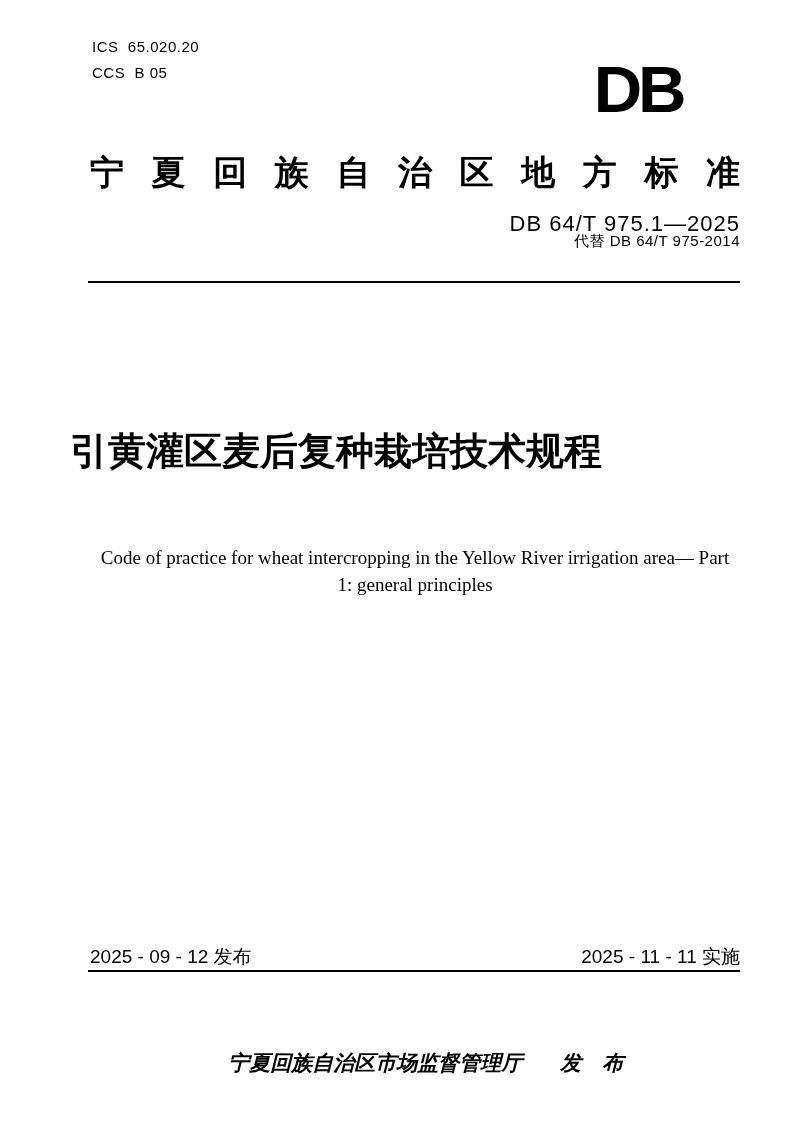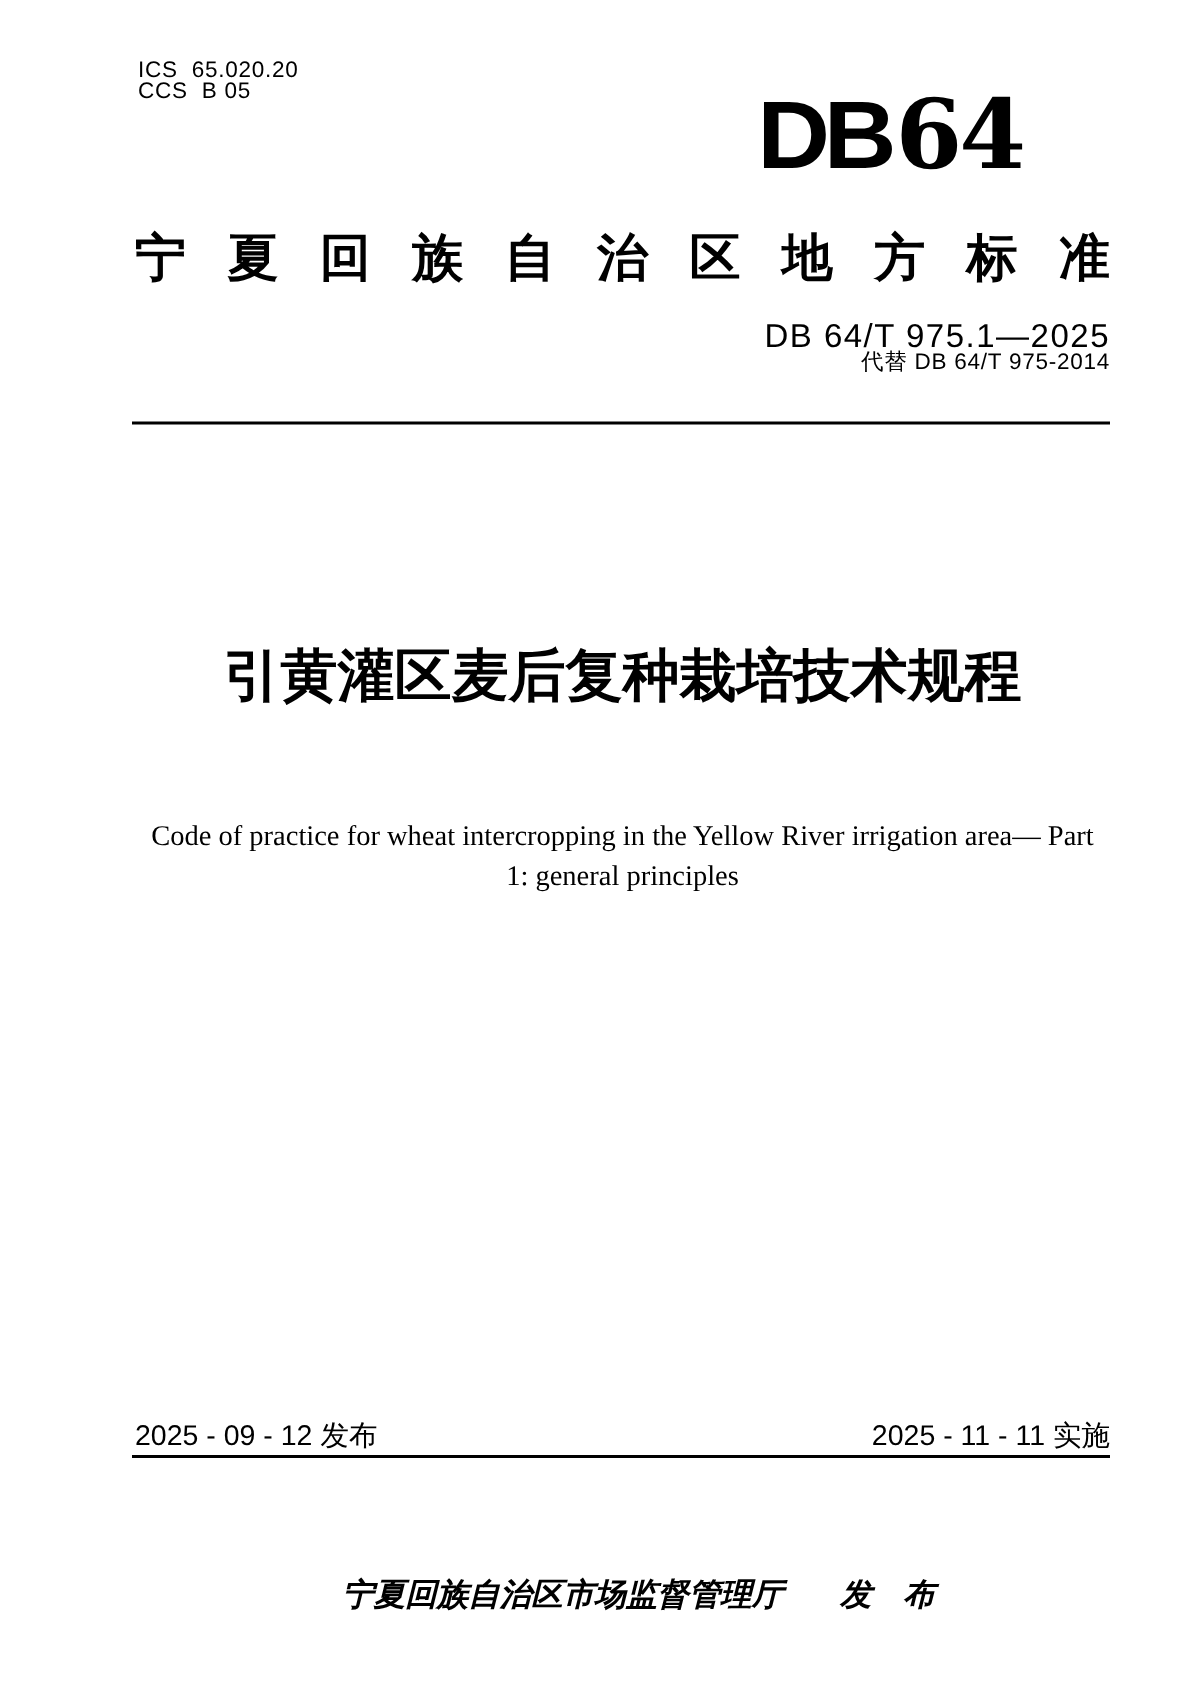--- a/index.html
+++ b/index.html
@@ -22,21 +22,21 @@
     position: absolute;
     left: 92px;
     top: 38px;
     font-size: 15px;
     white-space: pre;
     letter-spacing: 0.5px;
   }
   .ccs {
     position: absolute;
     left: 92px;
-    top: 52px;
+    top: 64px;
     font-size: 15px;
     white-space: pre;
     letter-spacing: 0.5px;
   }
 
   
   .logo {
     position: absolute;
     top: 58px;
     right: 112px;
@@ -103,21 +103,21 @@
   }
   .rule-top { top: 281px; }
   .rule-bottom { top: 970px; }
 
   
   .title-cn {
     position: absolute;
     left: 70px;
     right: 34px;
     top: 428px;
-    text-align: center;
+    text-align: left;
     font-size: 38px;
     font-weight: bold;
     line-height: 47px;
   }
 
   
   .title-en {
     position: absolute;
     left: 70px;
     right: 34px;
@@ -159,21 +159,20 @@
 </head>
 <body>
 
 <div class="page">
 
   <div class="ics">ICS  65.020.20</div>
   <div class="ccs">CCS  B 05</div>
 
   <div class="logo">
     <span class="logo-db">DB</span>
-    <span class="logo-64">64</span>
   </div>
 
   <div class="std-name">宁夏回族自治区地方标准</div>
 
   <div class="std-no">DB 64/T 975.1—2025</div>
   <div class="replaces">代替 DB 64/T 975-2014</div>
 
   <div class="rule rule-top"></div>
 
   <div class="title-cn">

